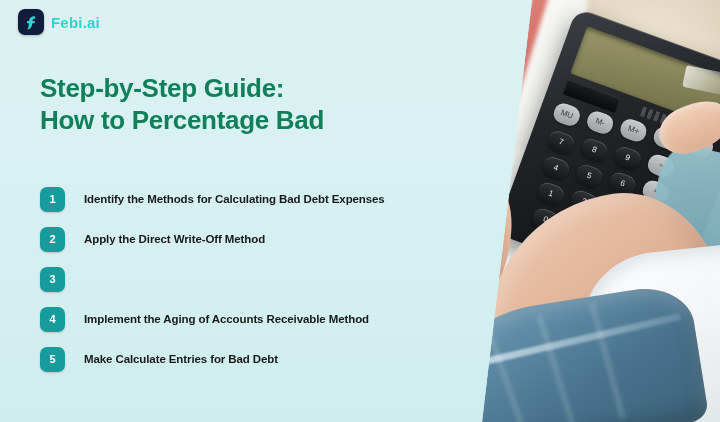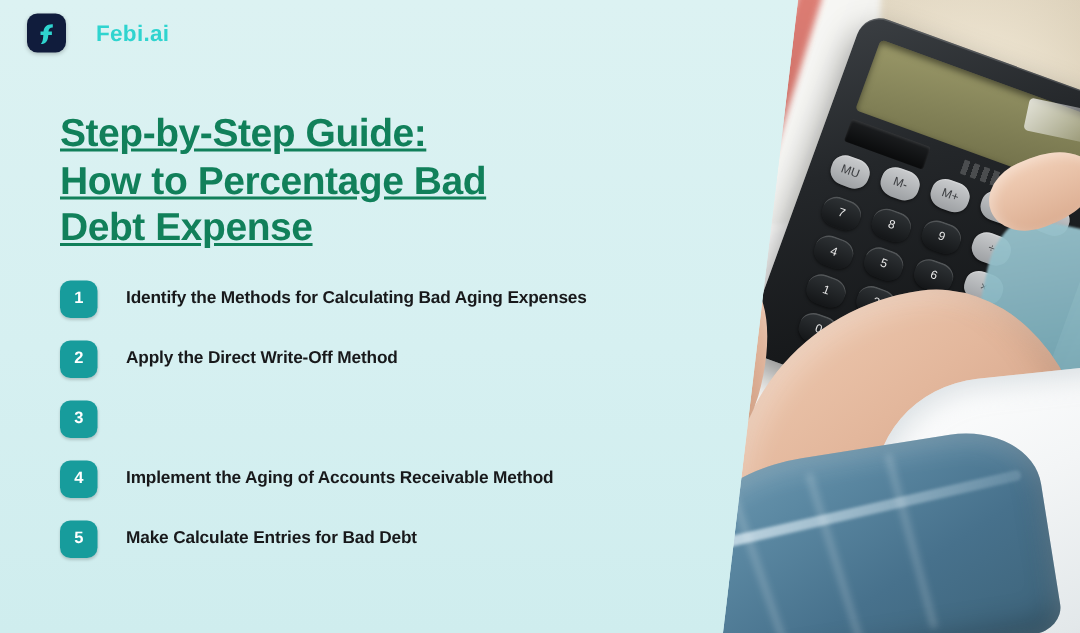--- a/index.html
+++ b/index.html
@@ -160,38 +160,38 @@
   .panel .tint{
     position:absolute;inset:0;
     background:linear-gradient(180deg,#dcf2f2 0%,#d6f0f1 55%,#cfedee 100%);
   }
 
   
   .content{position:absolute;left:0;top:0;width:532px;height:422px;}
 
   .logo{
     position:absolute;left:18px;top:9px;
-    display:flex;align-items:center;gap:20px;
+    display:flex;align-items:center;gap:7px;
   }
   .logo-mark{
     width:26px;height:26px;border-radius:7px;
     background:#101c3c;
     display:flex;align-items:center;justify-content:center;
     box-shadow:0 1px 3px rgba(0,0,0,.25);
   }
   .logo-word{
     font-size:15px;font-weight:bold;color:#2fd4cf;letter-spacing:.2px;
   }
 
   .headline{
     position:absolute;left:40px;top:56px;width:400px;
     font-size:26px;font-weight:bold;line-height:1.20;
     color:#11805a;letter-spacing:-0.3px;
   }
-  .headline .ln{display:block;text-decoration:underline;}
+  .headline .ln{display:block;}
 
   .steps{
     position:absolute;left:40px;top:186px;width:470px;
   }
   .step{
     display:flex;align-items:center;
     height:26px;margin-bottom:14px;
   }
   .step-badge{
     flex:0 0 auto;
@@ -295,28 +295,27 @@
         <svg width="15" height="17" viewBox="0 0 15 17" aria-hidden="true">
           <path d="M11.2 2.2 C7.4 2.0 5.3 3.9 5.0 7.0 L3.0 7.0 L3.0 9.3 L4.9 9.3 C4.7 12.4 4.3 14.2 3.2 15.4 C6.6 15.3 8.0 13.2 8.2 9.3 L10.6 9.3 L10.6 7.0 L8.3 7.0 C8.5 5.2 9.3 4.4 11.2 4.4 Z" fill="#2fd4cf"></path>
         </svg>
       </span>
       <span class="logo-word">Febi.ai</span>
     </div>
 
     <h1 class="headline">
       <span class="ln">Step-by-Step Guide:</span>
       <span class="ln">How to Percentage Bad</span>
-      <span class="ln">Debt Expense</span>
     </h1>
 
     <div class="steps">
 
       <div class="step">
         <span class="step-badge">1</span>
-        <span class="step-text">Identify the Methods for Calculating Bad Aging Expenses</span>
+        <span class="step-text">Identify the Methods for Calculating Bad Debt Expenses</span>
       </div>
 
       <div class="step">
         <span class="step-badge">2</span>
         <span class="step-text">Apply the Direct Write-Off Method</span>
       </div>
 
       <div class="step">
         <span class="step-badge">3</span>
       </div>

